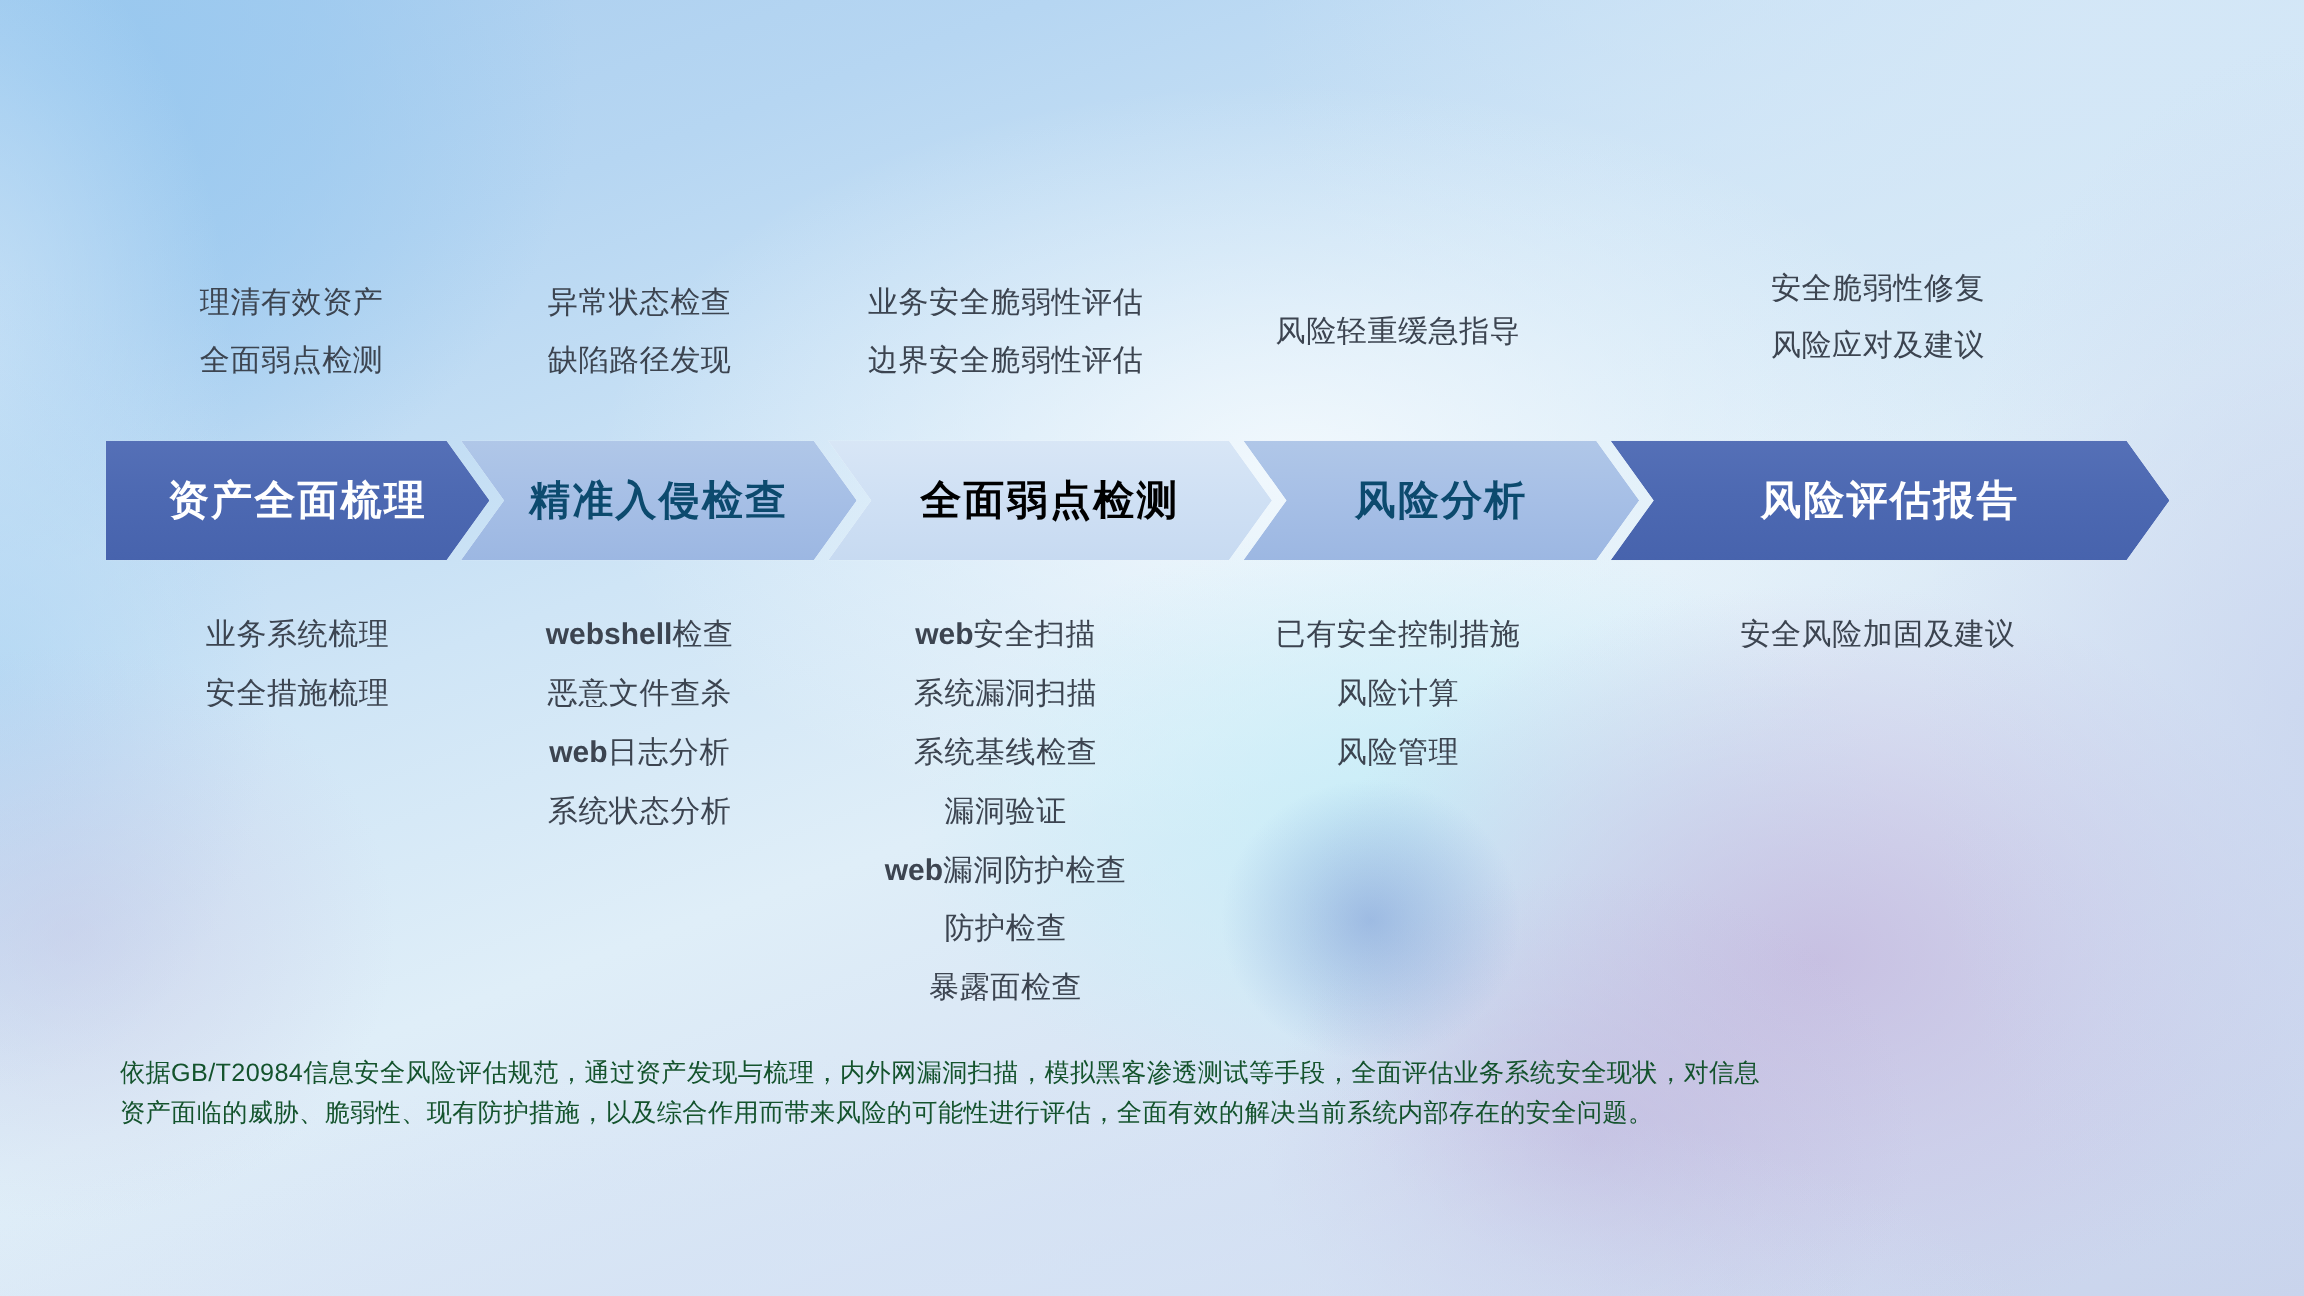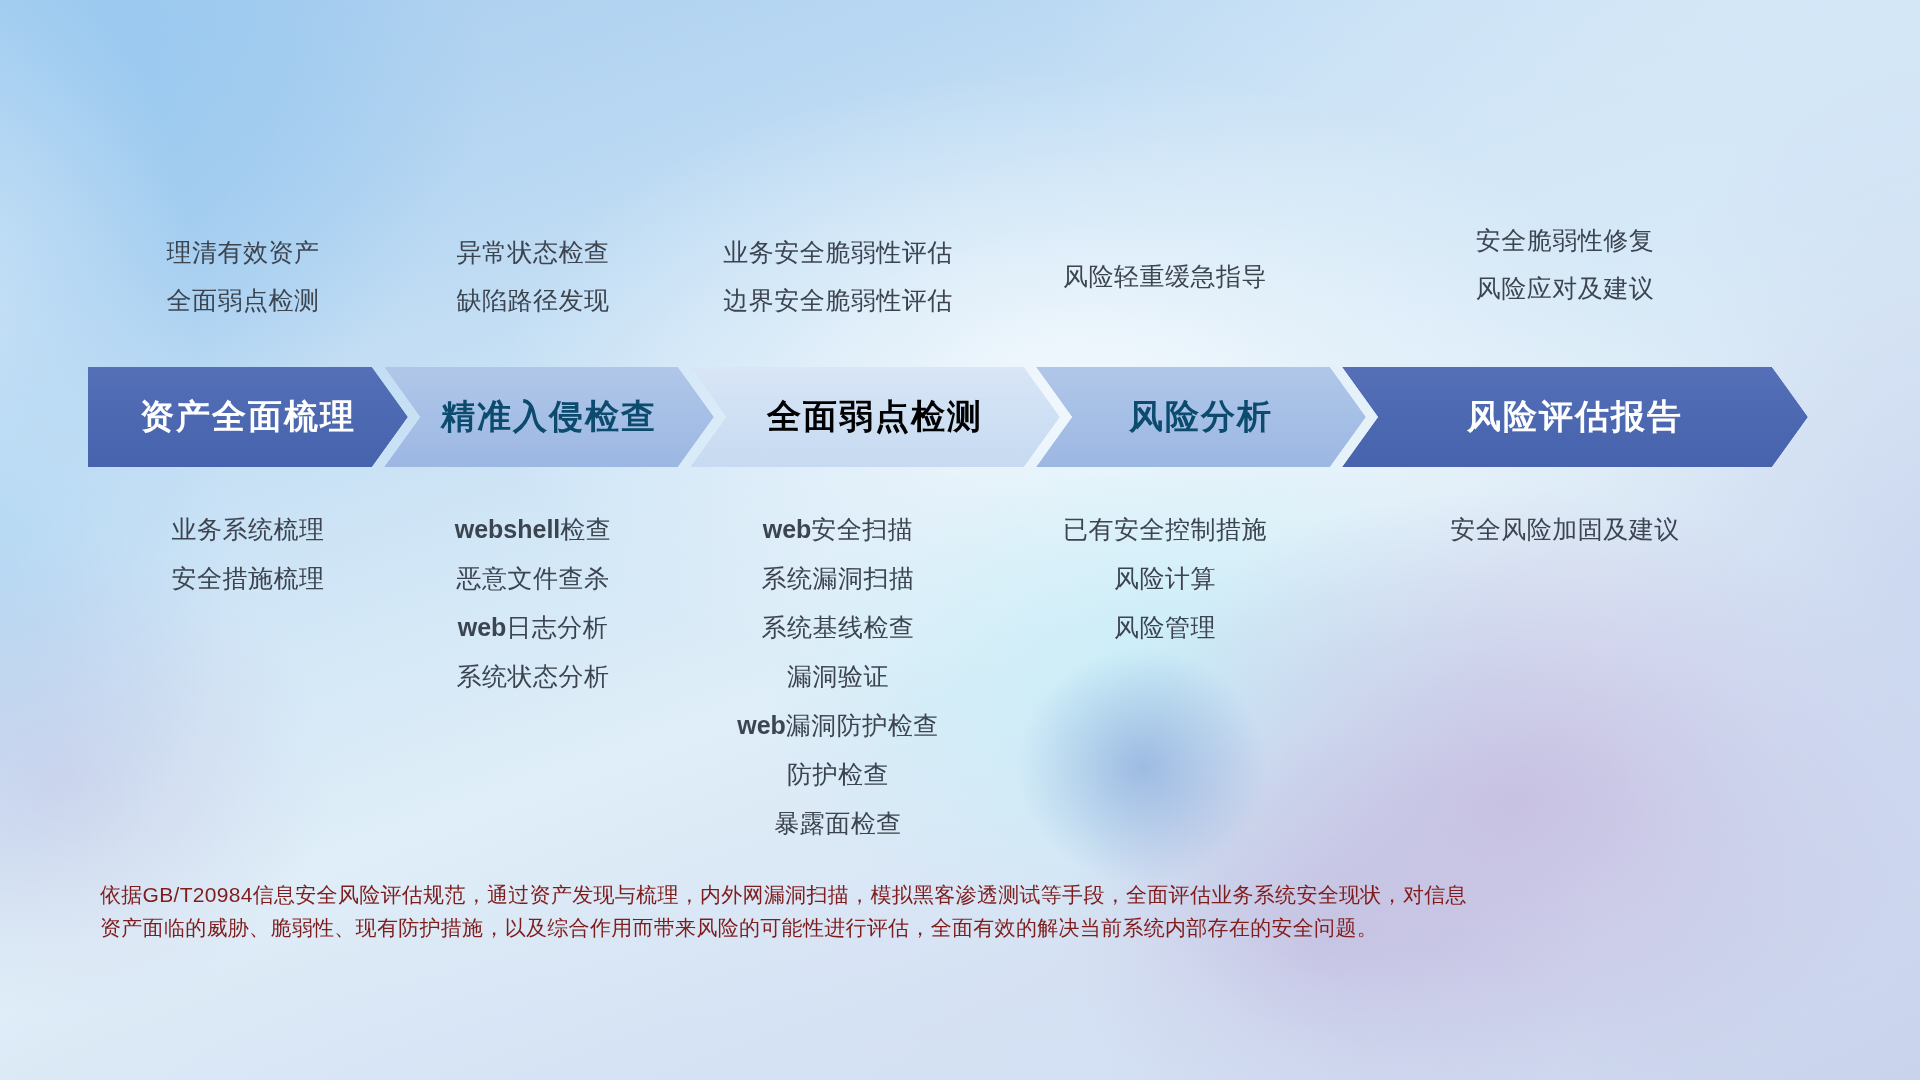--- a/index.html
+++ b/index.html
@@ -175,21 +175,21 @@
   .shape-first   { clip-path: polygon(0 0, calc(100% - 36px) 0, 100% 50%, calc(100% - 36px) 100%, 0 100%); }
   .shape-middle  { clip-path: polygon(0 0, calc(100% - 36px) 0, 100% 50%, calc(100% - 36px) 100%, 0 100%, 36px 50%); }
   .shape-last    { clip-path: polygon(0 0, calc(100% - 36px) 0, 100% 50%, calc(100% - 36px) 100%, 0 100%, 36px 50%); }
 
   
   #footer-note {
     position: absolute;
     left: 100px;
     top: 878px;
     width: 1640px;
-    color: #7f1d1d;
+    color: #14532d;
     font-size: 21px;
     line-height: 33px;
     letter-spacing: 0.3px;
     font-weight: 400;
   }
   #footer-note p { margin: 0; }
 </style>
 </head>
 <body>
 

